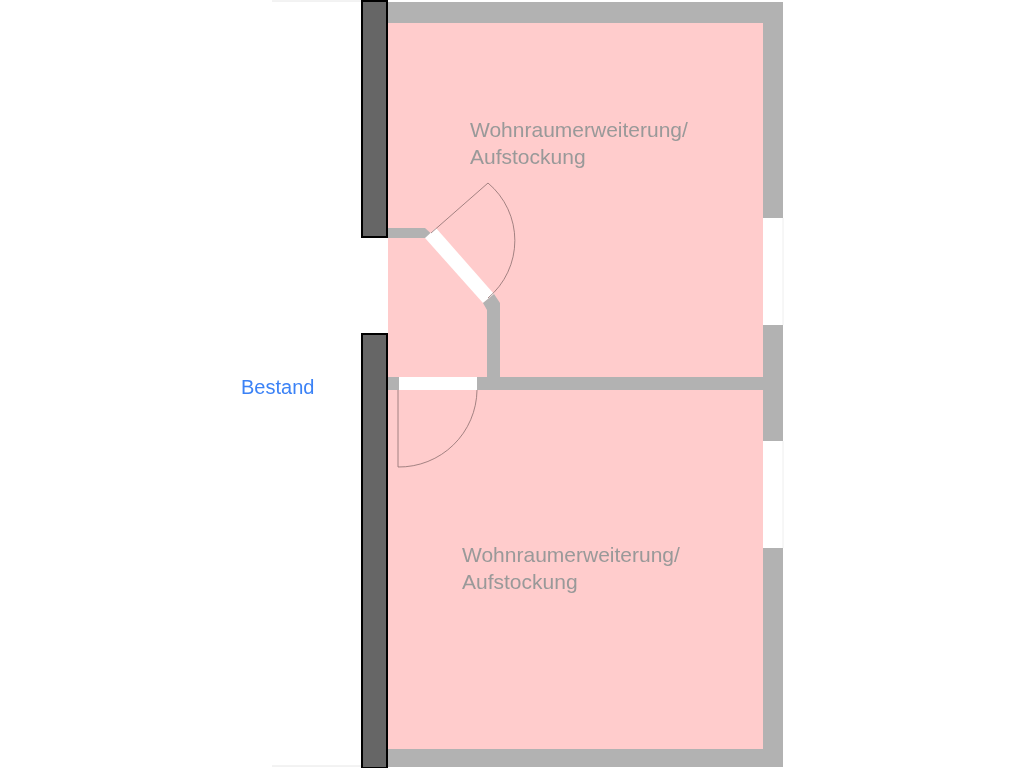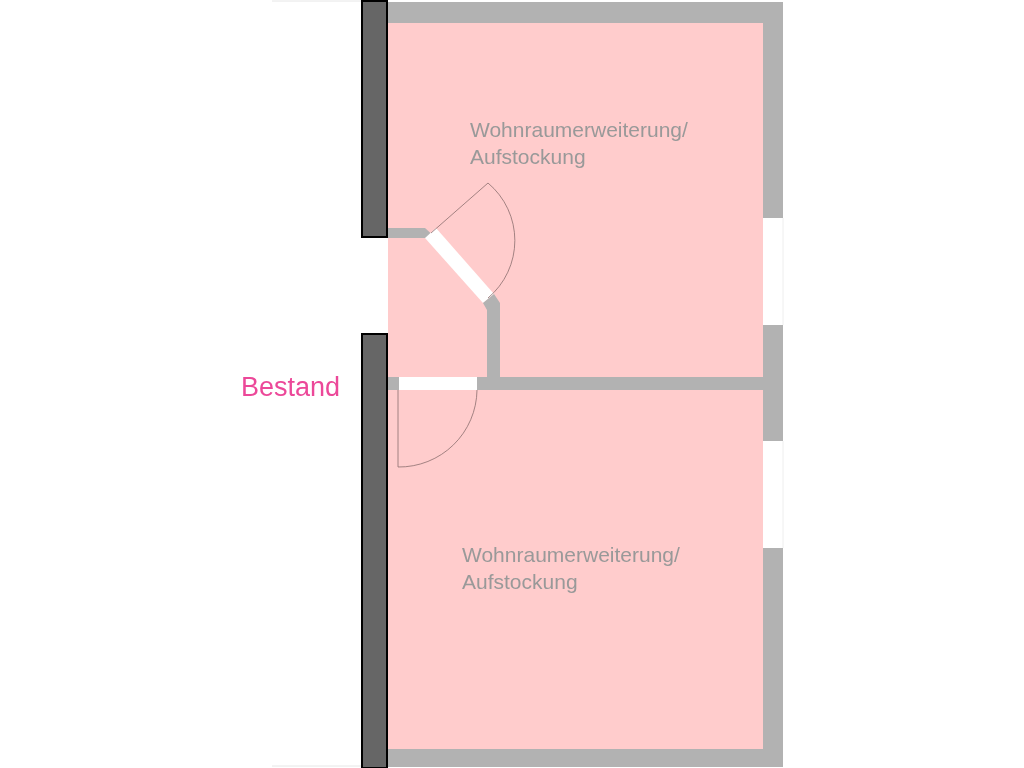--- a/index.html
+++ b/index.html
@@ -7,21 +7,21 @@
     width: 1024px; height: 768px; overflow: hidden; position: relative;
     background: #ffffff;
     font-family: "Liberation Sans", sans-serif;
   }
   .plan { position: absolute; left: 0; top: 0; width: 1024px; height: 768px; border-radius: 15px; }
   .label-room {
     position: absolute; color: #999999; font-size: 21px; line-height: 27px;
     white-space: pre-line;
   }
   .label-existing {
-    position: absolute; color: #ec4899; font-size: 27px; line-height: 24px;
+    position: absolute; color: #3b82f6; font-size: 20px; line-height: 24px;
   }
 </style>
 </head>
 <body>
 
 <div class="plan">
   <svg width="1024" height="768" viewBox="0 0 1024 768">
 
     <line x1="272" y1="1" x2="361" y2="1" stroke="#e6e6e6" stroke-width="1"></line>
     <line x1="272" y1="766" x2="361" y2="766" stroke="#e6e6e6" stroke-width="1"></line>

